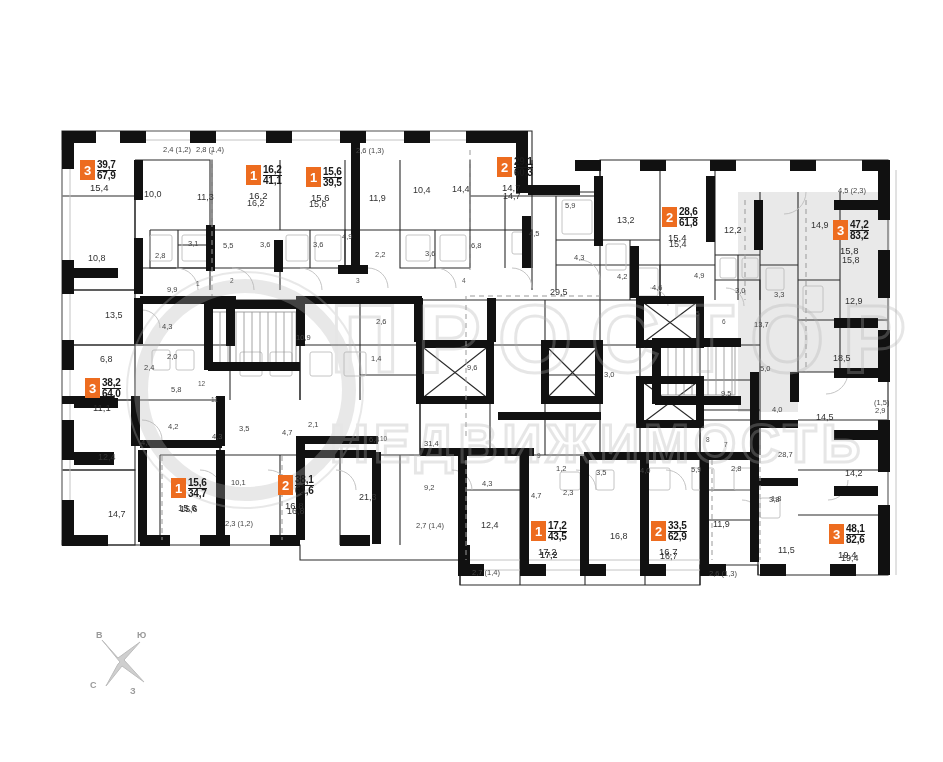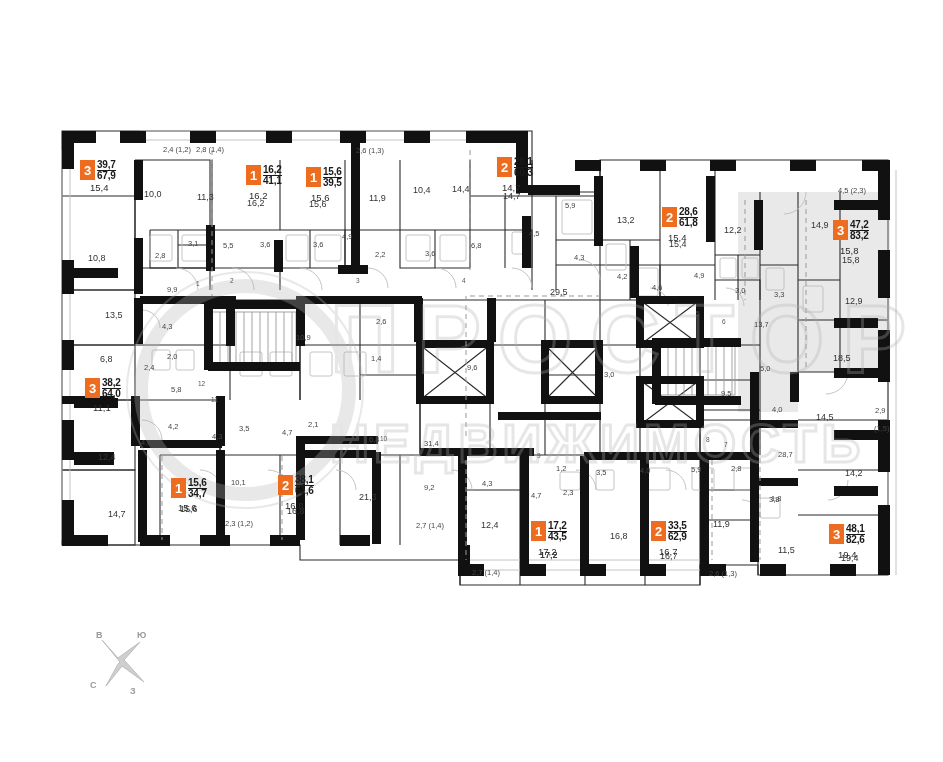--- a/index.html
+++ b/index.html
@@ -416,21 +416,21 @@
   <div id="labels-layer">
       <div class="rm sm" style="left: 140px; top: 145px; margin-left: 23px;">2,4 (1,2)</div>
       <div class="rm sm" style="left: 196px; top: 145px;">2,8 (1,4)</div>
       <div class="rm sm" style="left: 356px; top: 146px;">2,6 (1,3)</div>
       <div class="rm sm" style="left: 838px; top: 186px;">4,5 (2,3)</div>
       <div class="rm sm" style="left: 225px; top: 519px;">2,3 (1,2)</div>
       <div class="rm sm" style="left: 416px; top: 521px;">2,7 (1,4)</div>
       <div class="rm sm" style="left: 472px; top: 568px;">2,7 (1,4)</div>
       <div class="rm sm" style="left: 709px; top: 569px;">2,6 (1,3)</div>
       <div class="rm sm" style="left: 875px; top: 406px;">2,9</div>
-      <div class="rm sm" style="left: 874px; top: 424px; text-align: center;">(1,5)</div>
+      <div class="rm sm" style="left: 874px; top: 398px; text-align: center;">(1,5)</div>
       <div class="rm" style="left: 144px; top: 189px;">10,0</div>
       <div class="rm" style="left: 197px; top: 192px;">11,3</div>
       <div class="rm" style="left: 88px; top: 253px;">10,8</div>
       <div class="rm" style="left: 105px; top: 310px;">13,5</div>
       <div class="rm" style="left: 100px; top: 354px;">6,8</div>
       <div class="rm" style="left: 98px; top: 452px;">12,4</div>
       <div class="rm" style="left: 108px; top: 509px;">14,7</div>
       <div class="rm sm" style="left: 155px; top: 251px;">2,8</div>
       <div class="rm sm" style="left: 188px; top: 239px;">3,1</div>
       <div class="rm sm" style="left: 167px; top: 285px;">9,9</div>

